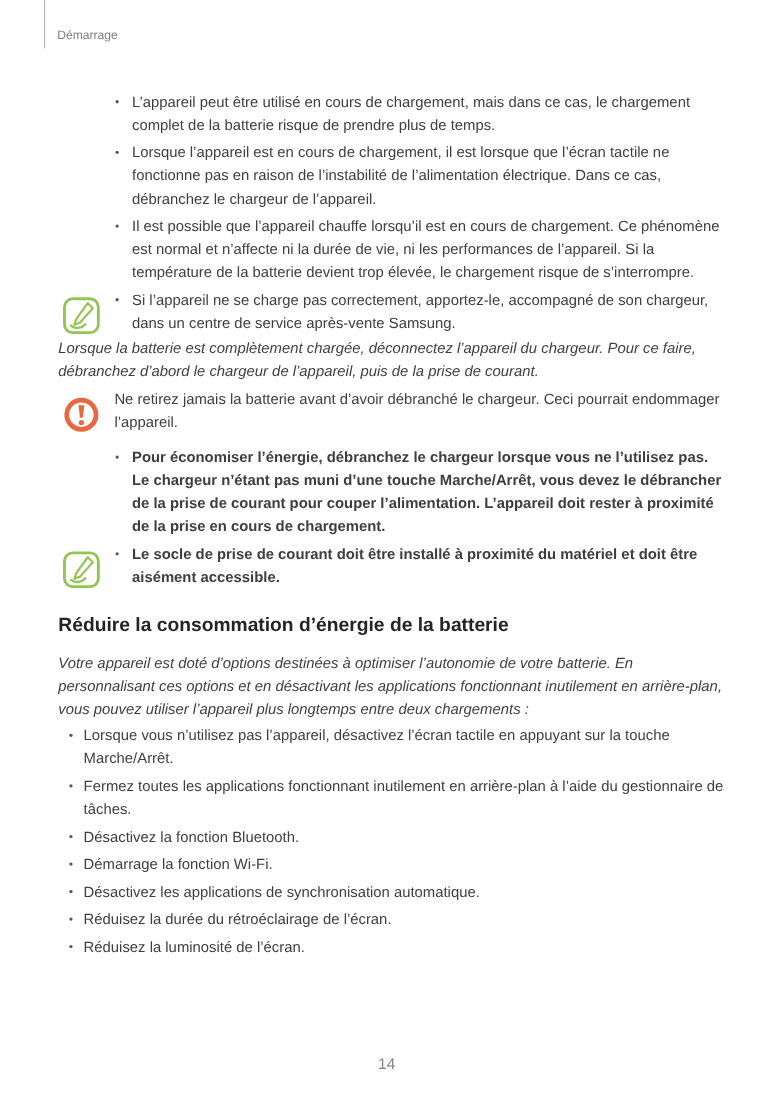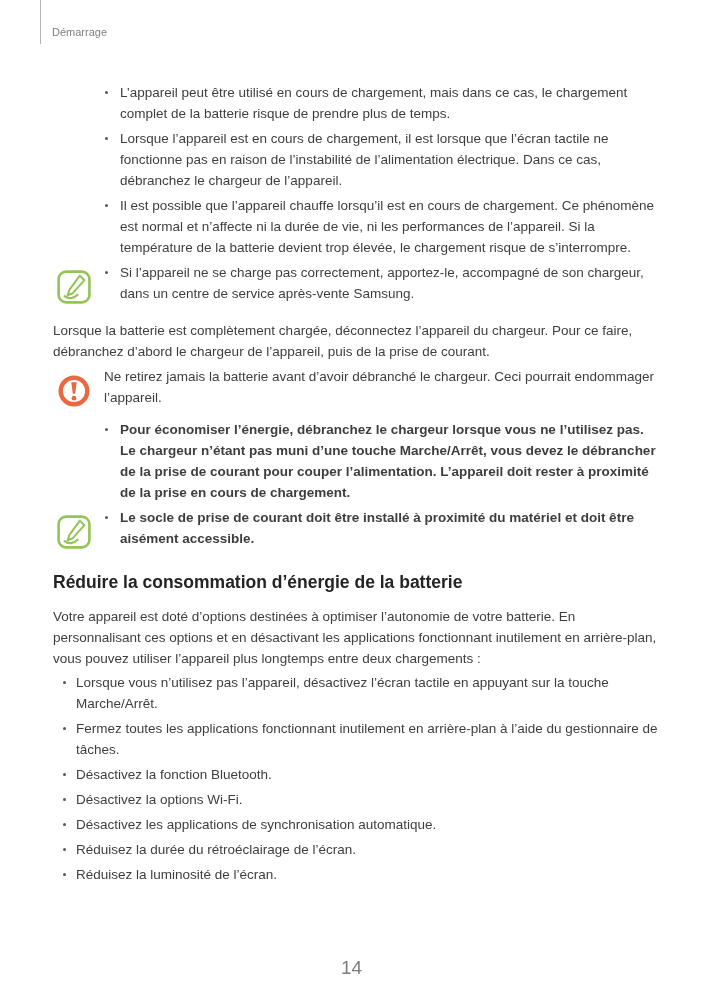--- a/index.html
+++ b/index.html
@@ -29,33 +29,33 @@
   .icon-wrap{flex:0 0 34px;height:34px;}
   .note-body{margin-left:13px;flex:1;min-width:0;}
 
   .bullet{display:flex;margin-bottom:4px;}
   .bullet:last-child{margin-bottom:0;}
   .bullet .dot{flex:0 0 16px;}
   .dot::before{content:"";display:block;width:3px;height:3px;border-radius:50%;background:var(--dot);margin-top:9px;margin-left:1px;}
   .bullet p{margin:0;flex:1;}
 
   .mt-note1{margin-top:82px;}
-  .para{margin:16px 45px 0 53px;}
+  .para{margin:2px 45px 0 53px;font-style:italic;}
   .warning-block{margin-top:4px;}
   .warning-text{margin:0 0 0 13px;flex:1;}
   .note2{margin-top:11px;font-weight:bold;}
 
   .section-heading{margin:21px 45px 0 53px;font-size:17.5px;line-height:24px;font-weight:bold;color:var(--heading);}
   .intro{margin-top:12px;}
 
   .plain-bullets{margin:3px 45px 0 53px;}
   .plain-bullets .bullet .dot{flex:0 0 23px;}
   .plain-bullets .dot::before{margin-left:10px;}
 
-  .footer{position:absolute;left:0;right:0;bottom:16px;text-align:center;color:var(--muted);font-size:19px;}
+  .footer{position:absolute;left:0;right:0;bottom:16px;text-align:center;color:var(--muted);font-size:14px;}
 
   .s-note{stroke:var(--note-green);fill:none;}
   .s-warn{stroke:var(--warning-orange);fill:none;}
   .f-warn{fill:var(--warning-orange);}
 </style>
 </head>
 <body>
 
 <div class="page">
 
@@ -134,21 +134,21 @@
     <div class="bullet">
       <span class="dot"></span>
       <p>Fermez toutes les applications fonctionnant inutilement en arrière-plan à l’aide du gestionnaire de tâches.</p>
     </div>
     <div class="bullet">
       <span class="dot"></span>
       <p>Désactivez la fonction Bluetooth.</p>
     </div>
     <div class="bullet">
       <span class="dot"></span>
-      <p>Désactivez la options Wi-Fi.</p>
+      <p>Démarrage la fonction Wi-Fi.</p>
     </div>
     <div class="bullet">
       <span class="dot"></span>
       <p>Désactivez les applications de synchronisation automatique.</p>
     </div>
     <div class="bullet">
       <span class="dot"></span>
       <p>Réduisez la durée du rétroéclairage de l’écran.</p>
     </div>
     <div class="bullet">

